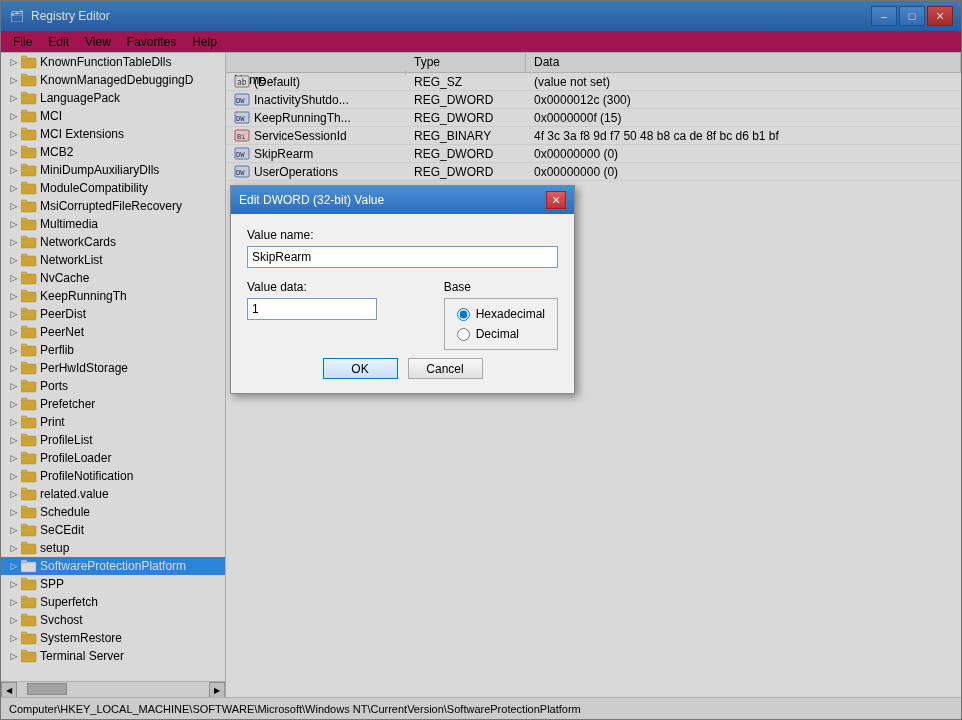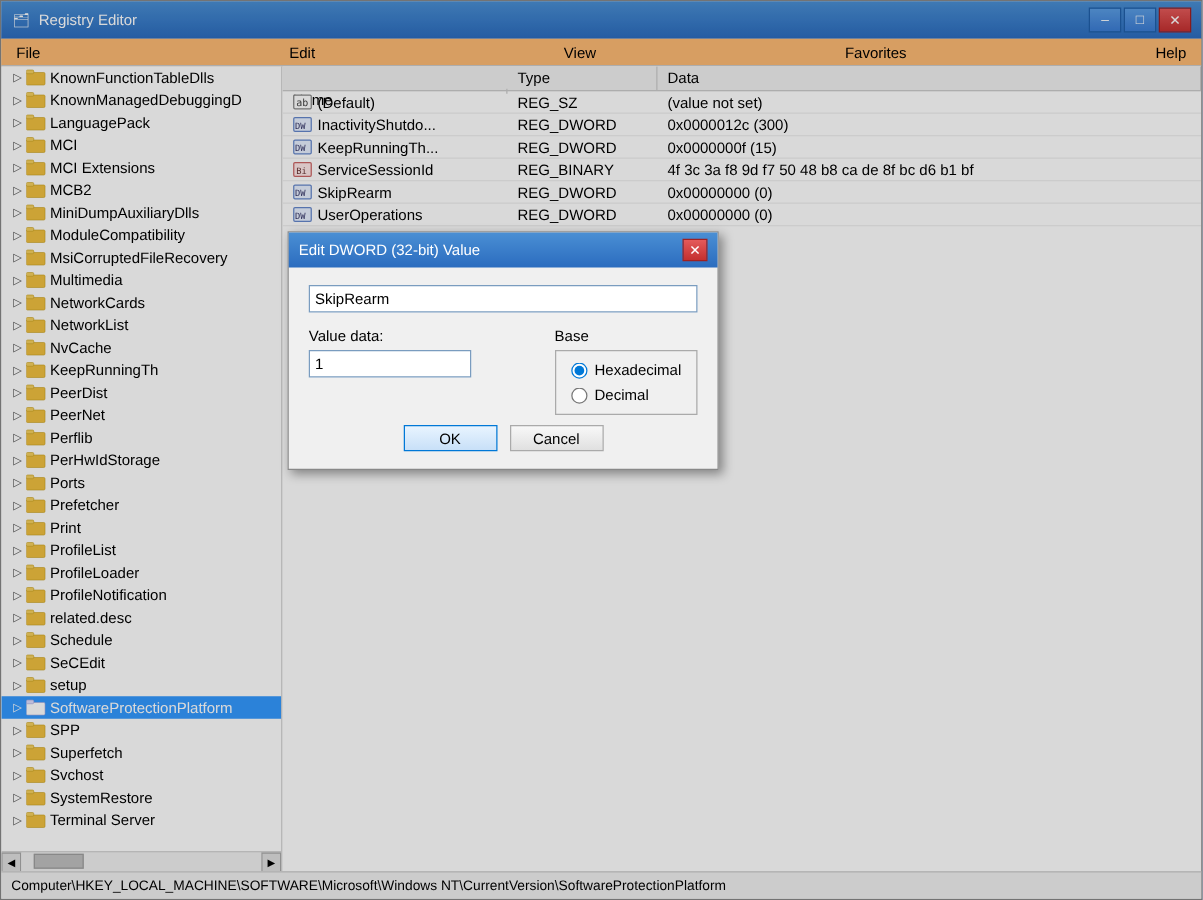--- a/index.html
+++ b/index.html
@@ -69,28 +69,27 @@
       align-items: center;
       justify-content: center;
     }
     .title-btn.close-btn {
       background: linear-gradient(to bottom, #e45a5a, #c43030);
       border-color: #a02020;
     }
 
     
     .menu-bar {
-      background: #fdba74;
+      background: #be185d;
       height: 22px;
       display: flex;
       align-items: center;
       padding: 0 4px;
       border-bottom: 1px solid #ccc;
       flex-shrink: 0;
-      justify-content: space-between;
     }
     .menu-item {
       padding: 2px 8px;
       cursor: pointer;
       font-size: 12px;
     }
 
     
     .main-content {
       display: flex;
@@ -653,21 +652,21 @@
             <span>ProfileNotification</span>
           </div>
           <div class="tree-item">
             <span class="tree-arrow">▷</span>
             <span class="tree-folder-icon">
               <svg class="folder-svg" viewBox="0 0 16 14" xmlns="http://www.w3.org/2000/svg">
     <rect x="0" y="3" width="15" height="10" rx="1" fill="#f0c040" stroke="#c8a020" stroke-width="0.5"></rect>
     <rect x="0" y="1" width="6" height="3" rx="1" fill="#f5d060" stroke="#c8a020" stroke-width="0.5"></rect>
   </svg>
             </span>
-            <span>related.desc</span>
+            <span>related.value</span>
           </div>
           <div class="tree-item">
             <span class="tree-arrow">▷</span>
             <span class="tree-folder-icon">
               <svg class="folder-svg" viewBox="0 0 16 14" xmlns="http://www.w3.org/2000/svg">
     <rect x="0" y="3" width="15" height="10" rx="1" fill="#f0c040" stroke="#c8a020" stroke-width="0.5"></rect>
     <rect x="0" y="1" width="6" height="3" rx="1" fill="#f5d060" stroke="#c8a020" stroke-width="0.5"></rect>
   </svg>
             </span>
             <span>Schedule</span>
@@ -849,20 +848,21 @@
 
 <div class="modal-overlay">
   <div class="dialog">
 
     <div class="dialog-title-bar">
       <span class="dialog-title-text">Edit DWORD (32-bit) Value</span>
       <button class="dialog-close-btn">✕</button>
     </div>
 
     <div class="dialog-content">
+      <div class="dialog-label">Value name:</div>
       <input class="dialog-input" readonly="" value="SkipRearm" style="">
 
       <div style="display:flex; gap:12px;">
         <div class="value-section">
           <div class="dialog-label">Value data:</div>
           <input class="value-input" value="1" style="">
         </div>
         <div>
           <div class="base-label">Base</div>
           <div class="base-section-box">

